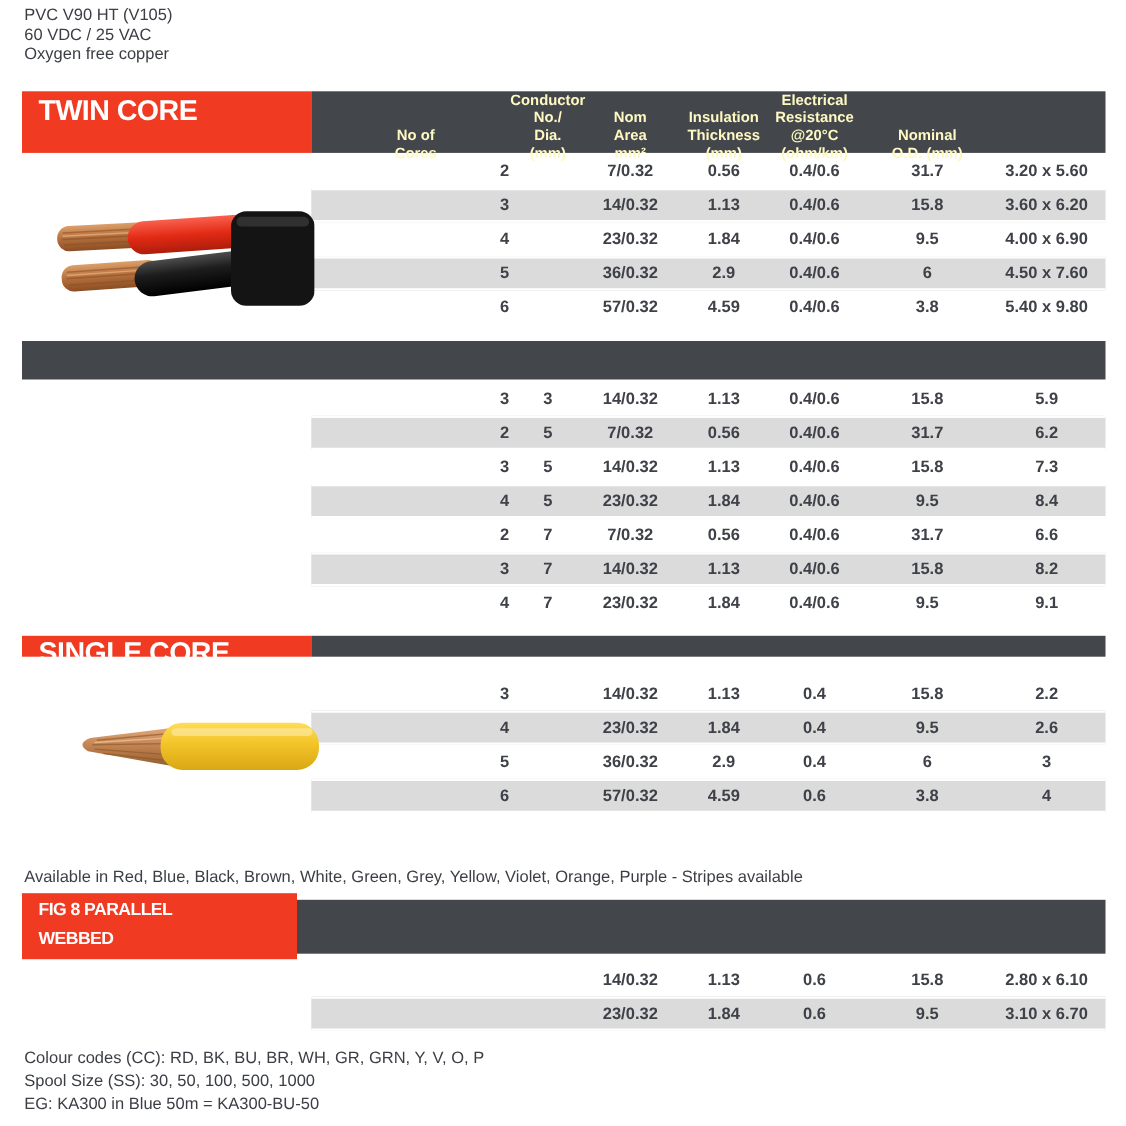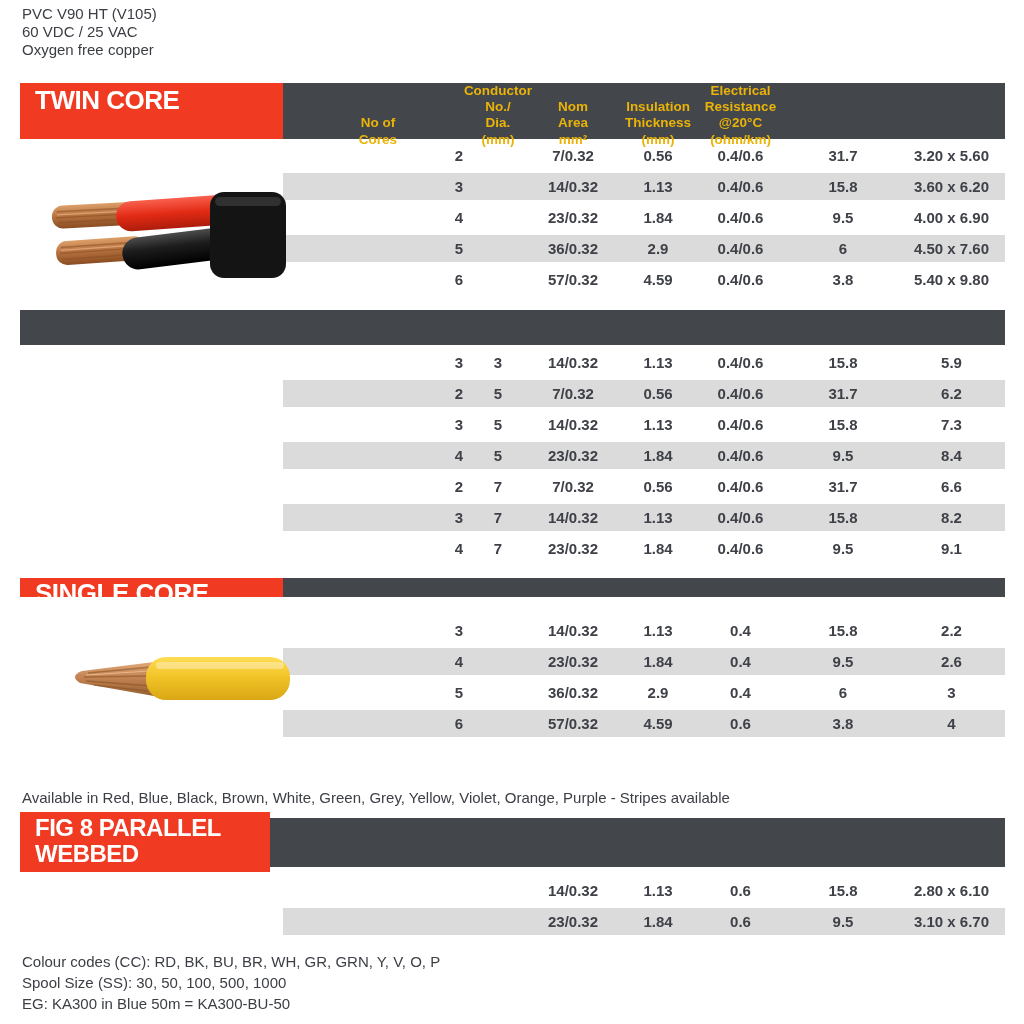--- a/index.html
+++ b/index.html
@@ -16,27 +16,27 @@
   
   .band{position:absolute;left:20px;width:985px;display:flex;}
   .band-red{width:263px;background:var(--red);color:#fff;box-sizing:border-box;padding:4px 0 0 15px;}
   .band-dark{flex:1;background:var(--dark);}
   .band .title{font-weight:700;font-size:26px;letter-spacing:-0.5px;line-height:1.05;display:block;}
   .band.twin{top:83px;height:56px;border-radius:19px;}
   .band.multi{top:310px;height:35px;}
   .band.single{top:578px;height:19px;}
   .band.fig8{top:812px;height:60px;}
   .band.fig8 .band-red{width:250px;padding-top:3px;}
-  .band.fig8 .title{font-size:24px;line-height:26px;}
+  .band.fig8 .title{font-size:16px;line-height:26px;}
   .band.fig8 .band-dark{margin-top:6px;margin-bottom:5px;}
 
   
   .hgrid{display:grid;grid-template-columns:190px 50px 100px 70px 95px 110px 107px;height:100%;}
   .hcell{display:flex;flex-direction:column;justify-content:flex-end;align-items:center;
-         padding-bottom:5px;color:#eab308;font-size:13.5px;font-weight:700;line-height:1.2;text-align:center;}
+         padding-bottom:5px;color:#fef9c3;font-size:13.5px;font-weight:700;line-height:1.2;text-align:center;}
   .hcell.c0{align-items:flex-end;padding-right:12px;}
 
   
   .rows{position:absolute;left:283px;width:722px;}
   .trow{display:grid;grid-template-columns:190px 50px 100px 70px 95px 110px 107px;height:31px;}
   .trow.alt{background:var(--stripe);box-shadow:inset 0 2px 0 #ffffff, inset 0 -2px 0 #ffffff;}
   .tcell{display:flex;align-items:center;justify-content:center;
          font-size:15px;font-weight:700;color:#3e4147;}
   .tcell.c0{justify-content:flex-end;padding-right:10px;}
 
@@ -75,20 +75,24 @@
         </div>
         <div class="hcell c4">
           <span>Insulation</span>
           <span>Thickness</span>
           <span>(mm)</span>
         </div>
         <div class="hcell c5">
           <span>Electrical</span>
           <span>Resistance</span>
           <span>@20°C (ohm/km)</span>
+        </div>
+        <div class="hcell c6">
+          <span>Nominal</span>
+          <span>O.D. (mm)</span>
         </div>
       </div>
     </div>
   </div>
   <div class="rows" style="top:140px">
       <div class="trow">
         <div class="tcell c0">2</div>
         <div class="tcell c1"></div>
         <div class="tcell c2">7/0.32</div>
         <div class="tcell c3">0.56</div>

